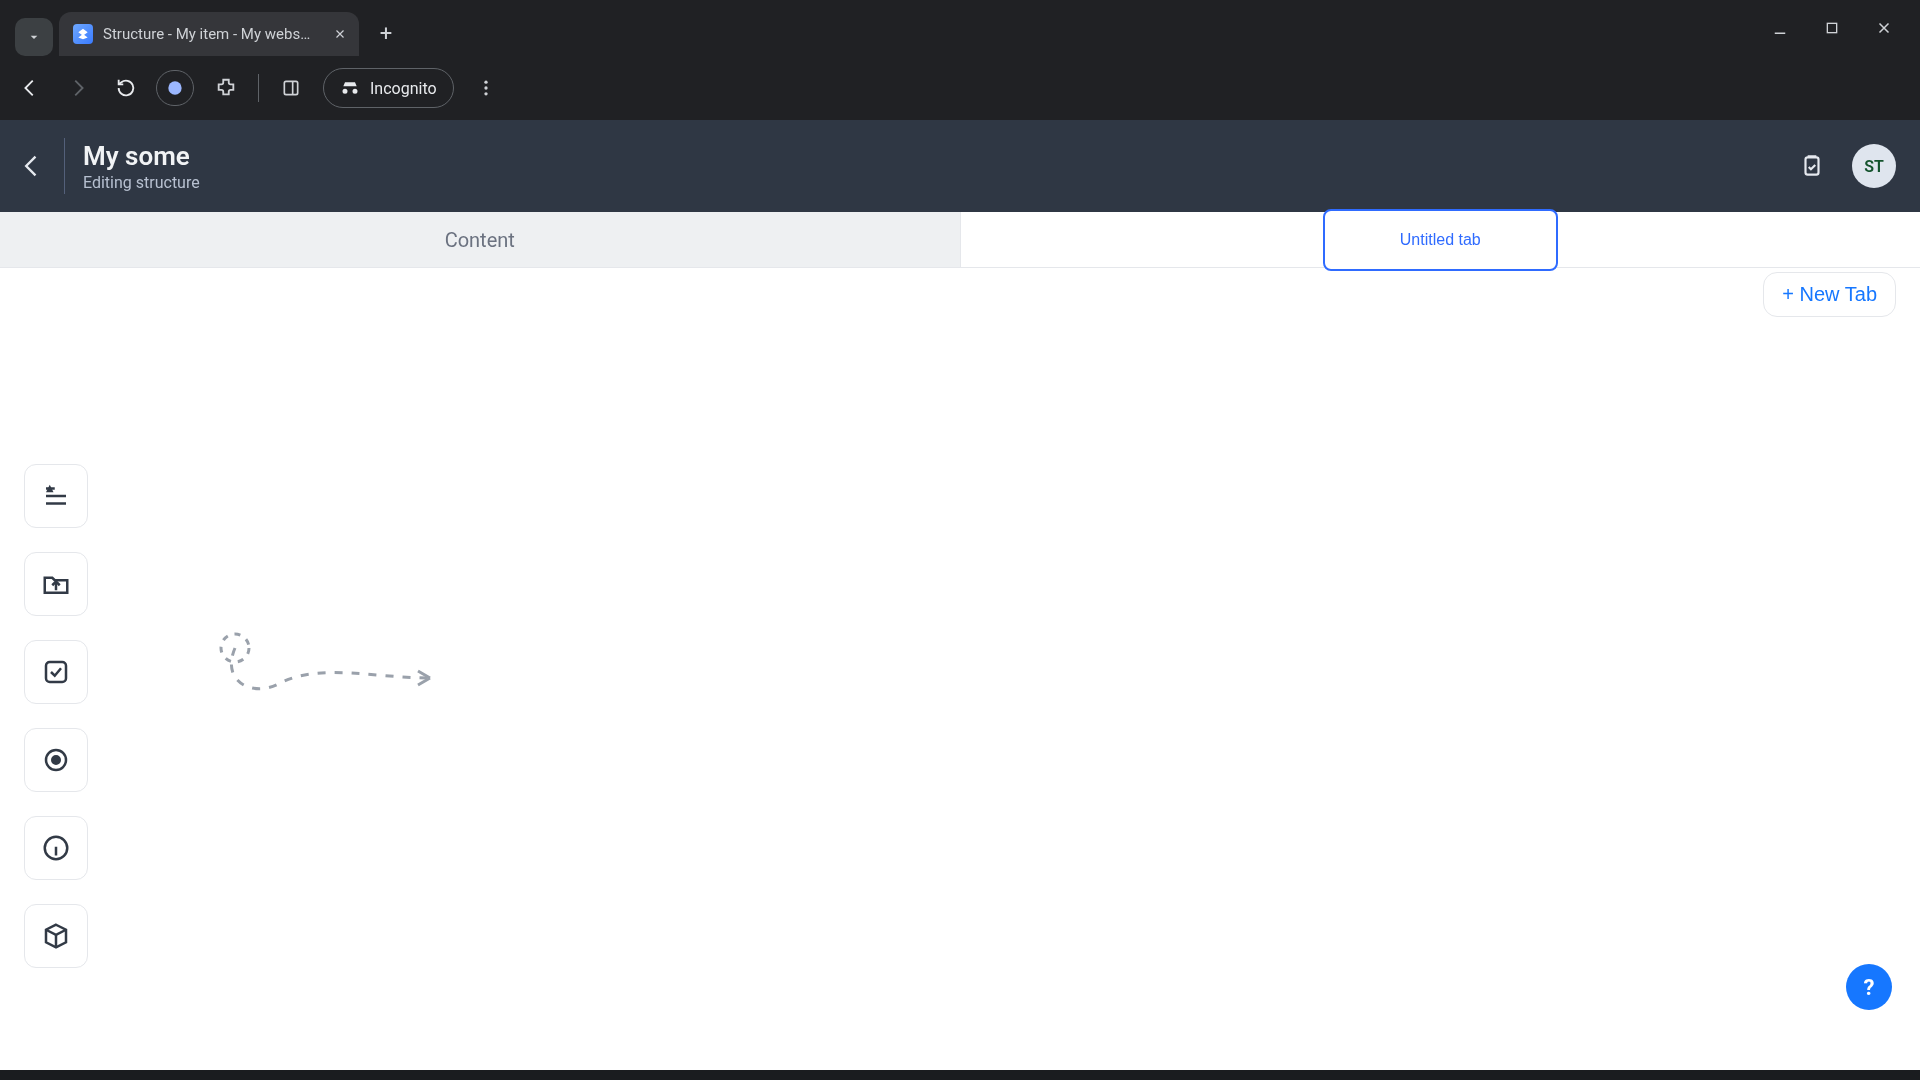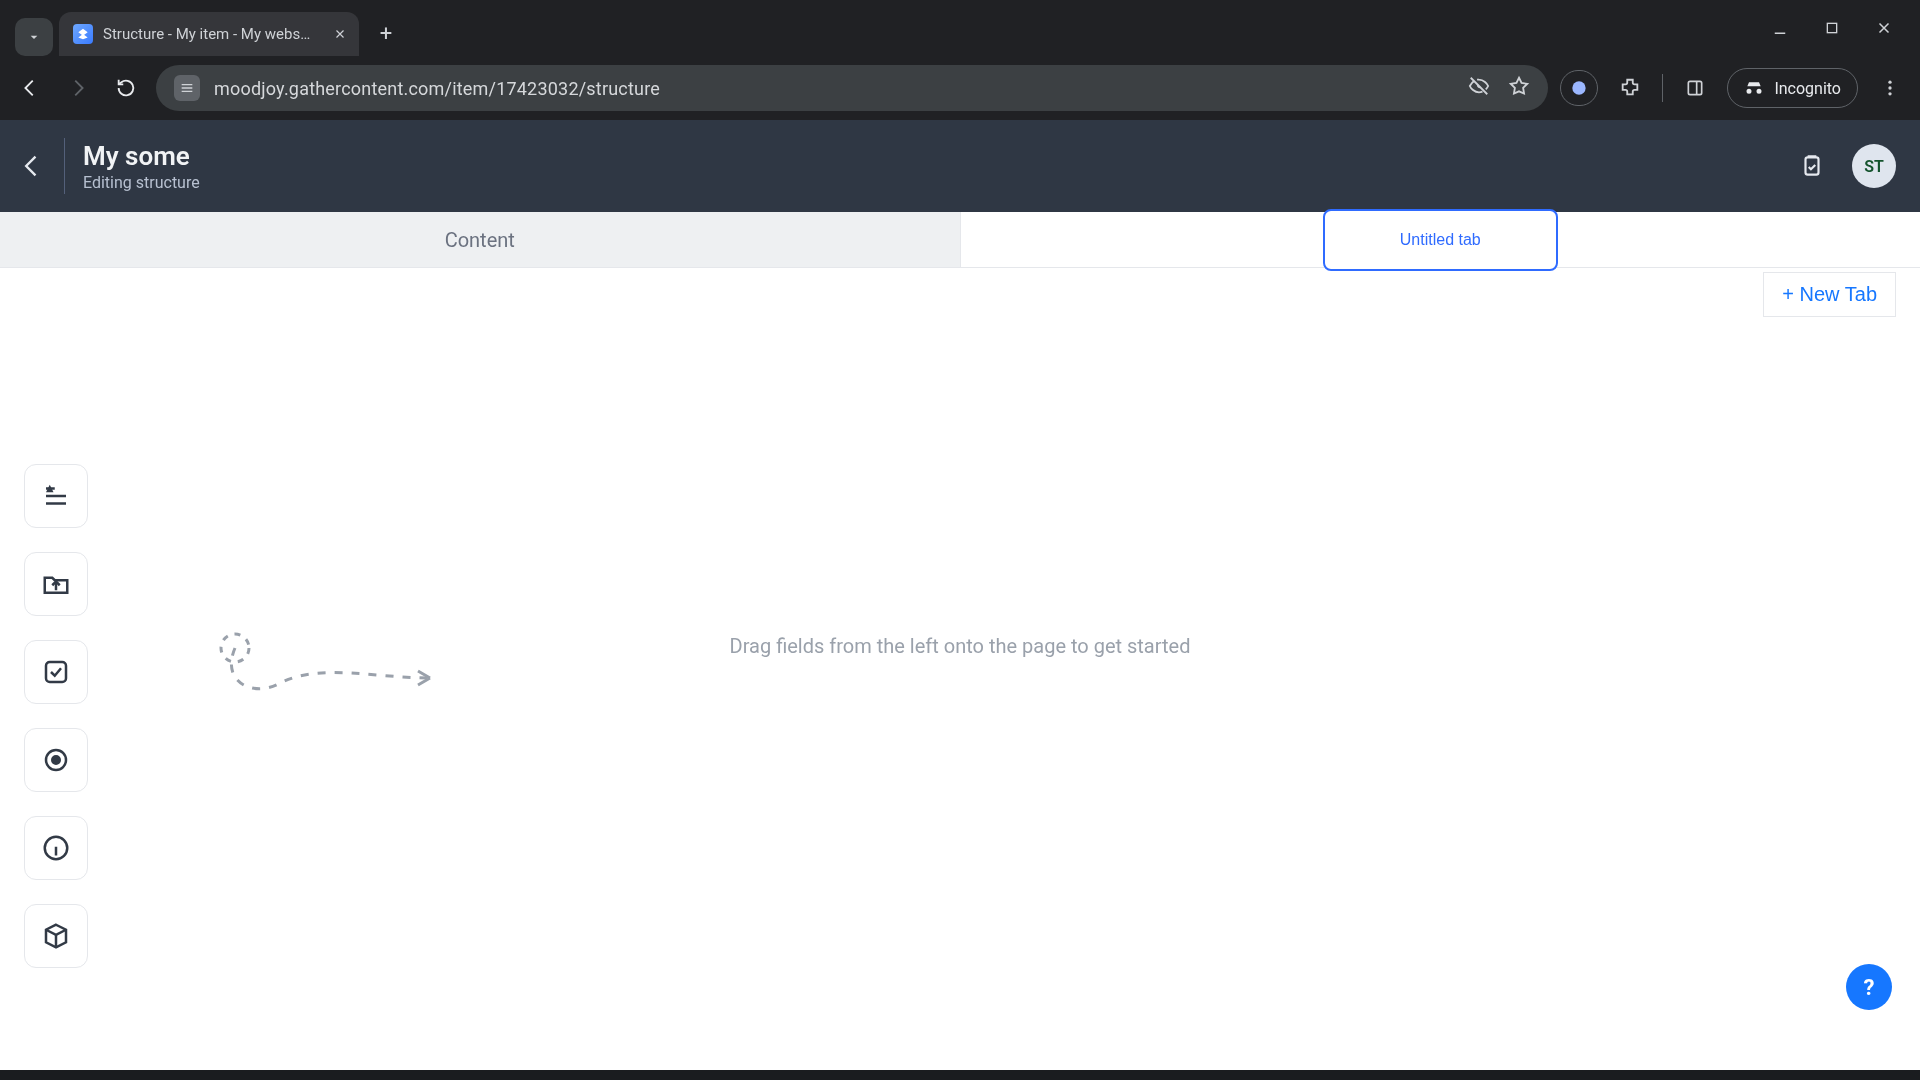--- a/index.html
+++ b/index.html
@@ -47,21 +47,21 @@
   .avatar { width:44px; height:44px; border-radius:50%; background:#dfe5ee; color:#14532d; display:flex; align-items:center; justify-content:center; font-weight:600; font-size:16px; }
 
   
   .tabs-row { height: 56px; display:flex; align-items:stretch; border-bottom: 1px solid #e5e7eb; }
   .tab { flex:1; display:flex; align-items:center; justify-content:center; font-size:20px; color:#6b7280; position:relative; }
   .tab.inactive { background:#eef0f2; }
   .tab.active-ctn { background:#fff; }
   .tab .rename-input { border: 2px solid #2f6bff; border-radius: 8px; padding: 20px 12px; font-size:16px; color:#2f6bff; min-width: 130px; text-align:center; outline:none; }
   .tabrow-sep { width:1px; background:#e5e7eb; }
   .new-tab-row { position:absolute; right: 24px; top: 272px; }
-  .new-tab-link { border:1px solid #e5e7eb; border-radius:0; padding: 10px 18px; background:#fff; color:#1677ff; font-size:20px; font-weight:500; }
+  .new-tab-link { border:1px solid #e5e7eb; border-radius:14px; padding: 10px 18px; background:#fff; color:#1677ff; font-size:20px; font-weight:500; }
 
   
   .tool-rail { position:absolute; left: 24px; top: 464px; display:flex; flex-direction:column; gap: 24px; }
   .tool { width:64px; height:64px; border:1px solid #e5e7eb; border-radius:12px; background:#fff; display:flex; align-items:center; justify-content:center; color:#323a46; }
   .tool svg { width: 30px; height: 30px; }
 
   
   .canvas { position:absolute; left: 0; right:0; top: 330px; bottom: 0; }
   .empty { position:absolute; left: 50%; top: 300px; transform: translateX(-50%); text-align:center; color:#9aa1ab; }
   .empty h3 { font-size: 22px; font-weight: 500; color:#8a919b; }
@@ -130,38 +130,20 @@
           <path d="M9 4l8 8-8 8" fill="none" stroke="#5f6368" stroke-width="2"></path>
         </svg>
       </span>
     <span class="nav-btn">
         <svg viewBox="0 0 24 24" width="22" height="22">
           <path d="M4 12a8 8 0 1 0 3-6.2L4 8" fill="none" stroke="#e8eaed" stroke-width="2"></path>
           <path d="M4 3v5h5" fill="none" stroke="#e8eaed" stroke-width="2"></path>
         </svg>
       </span>
 
-    <div class="omnibox">
-      <span class="site-chip">
-          <svg viewBox="0 0 24 24" width="16" height="16" fill="#cfd2d6">
-            <path d="M4 7h16M4 12h16M4 17h16" stroke="#cfd2d6" stroke-width="2"></path>
-          </svg>
-        </span>
-      <span class="url">moodjoy.gathercontent.com/item/17423032/structure</span>
-      <span class="omnibox-right">
-        <span><svg viewBox="0 0 24 24" width="22" height="22" fill="none" stroke="#cfd2d6" stroke-width="2">
-              <path d="M3 3l18 18"></path>
-              <path d="M10.6 10.6A3 3 0 0 0 13.4 13.4"></path>
-              <path d="M9.9 5.1A9.8 9.8 0 0 1 12 5c5 0 9 4.5 10 7-0.4 1-1.3 2.4-2.6 3.7M6.6 6.6C4.6 8 3.1 10 2 12c1 2.5 5 7 10 7 1.3 0 2.6-.3 3.8-.8"></path>
-            </svg></span>
-        <span><svg viewBox="0 0 24 24" width="22" height="22" fill="none" stroke="#cfd2d6" stroke-width="2">
-              <path d="M12 3l2.8 5.7 6.2.9-4.5 4.4 1 6.2L12 17.8 6.5 20.2l1-6.2L3 9.6l6.2-.9L12 3z"></path>
-            </svg></span>
-      </span>
-    </div>
 
     <div class="right-cluster">
       <span class="chip">
           <svg viewBox="0 0 24 24" width="20" height="20" fill="#9bb7ff">
             <circle cx="12" cy="12" r="8"></circle>
           </svg>
         </span>
       <span class="nav-btn">
           <svg viewBox="0 0 24 24" width="22" height="22" fill="none" stroke="#cfd2d6" stroke-width="2">
             <path d="M9 3h6v3a2 2 0 0 0 2 2h3v6h-3a2 2 0 0 0-2 2v3H9v-3a2 2 0 0 0-2-2H4V8h3a2 2 0 0 0 2-2V3z"></path>
@@ -271,21 +253,20 @@
     <svg viewBox="0 0 24 24" fill="none" stroke="#323a46" stroke-width="2">
         <path d="M12 3l8 4v10l-8 4-8-4V7l8-4z"></path>
         <path d="M4 7l8 4 8-4"></path>
         <path d="M12 11v10"></path>
       </svg>
   </div>
 </div>
 
 <div class="canvas">
   <div class="empty">
-    <p>Drag fields from the left onto the page to get started</p>
   </div>
 </div>
 
 <svg class="swoosh" width="260" height="90" viewBox="0 0 260 90">
   <path d="M35 20 C 20 55, 55 70, 80 55 C 120 35, 175 50, 230 50" fill="none" stroke="#9aa1ab" stroke-width="3" stroke-dasharray="8 9"></path>
   <path d="M230 50 l-12 -7 m12 7 l-12 7" fill="none" stroke="#9aa1ab" stroke-width="3"></path>
   <circle cx="35" cy="20" r="14" fill="none" stroke="#9aa1ab" stroke-width="3" stroke-dasharray="6 7"></circle>
 </svg>
 
 <div class="help">

